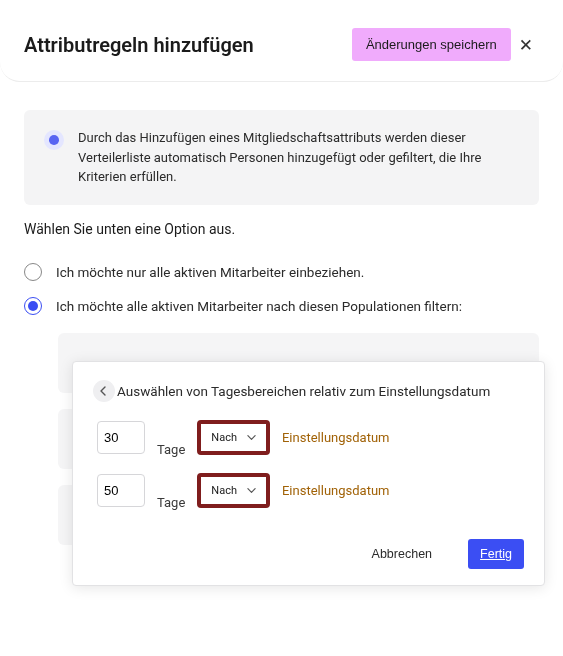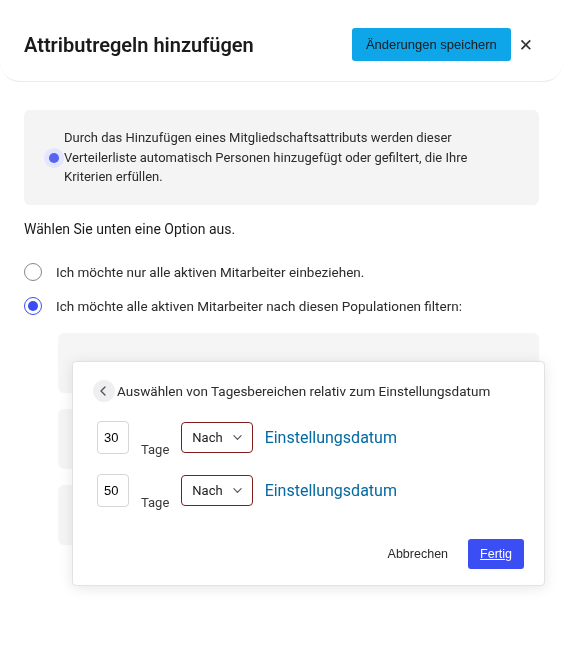--- a/index.html
+++ b/index.html
@@ -24,42 +24,43 @@
     font-size: 20px;
     font-weight: 600;
     margin: 0;
   }
   .header-right {
     display: flex;
     align-items: center;
     gap: 2px;
   }
   .save-btn {
-    background: #0ea5e9;
+    background: #f0abfc;
     border: none;
     padding: 9px 14px;
     font-size: 13px;
     color: #1b1b1b;
     cursor: pointer;
     border-radius: 3px;
     text-align: right;
   }
   .close-x {
     font-size: 17px;
     padding: 4px 6px;
     cursor: pointer;
     color: #333;
   }
   .content { padding: 28px 24px 0 24px; }
   .info-banner {
     display: flex;
+    gap: 14px;
     background: #f4f4f5;
     border-radius: 6px;
     padding: 18px 20px;
-    align-items: center;
+    align-items: flex-start;
   }
   .bulb-circle {
     width: 20px; height: 20px;
     border-radius: 50%;
     background: #e4e6ff;
     display: flex;
     align-items: center;
     justify-content: center;
     flex-shrink: 0;
     margin-top: 2px;
@@ -148,47 +149,47 @@
     width: 10px; height: 10px;
   }
   .row {
     display: flex;
     align-items: center;
     gap: 12px;
     margin-bottom: 14px;
     padding-left: 4px;
   }
   .num-input {
-    width: 32px;
+    width: 48px;
     padding: 8px 6px;
     border: 1px solid #d6d6d9;
     border-radius: 4px;
     font-size: 13px;
     text-align: left;
   }
   .tage { font-size: 13px; color: #3a3a3a; margin-top: 24px; }
   .select-box {
-    border: 1px solid #7f1d1d;
+    border: 4px solid #7f1d1d;
     border-radius: 4px;
     padding: 7px 10px;
-    font-size: 13px;
+    font-size: 11px;
     display: flex;
     align-items: center;
     gap: 10px;
     cursor: pointer;
     min-width: 70px;
     justify-content: space-between;
   }
   .chev { width: 9px; height: 9px; }
-  .suffix { font-size: 16px; color: #0369a1; }
+  .suffix { font-size: 13px; color: #a16207; }
   .popup-footer {
     display: flex;
     justify-content: flex-end;
     align-items: center;
-    gap: 12px;
+    gap: 28px;
     margin-top: 29px;
   }
   .cancel-btn {
     background: none;
     border: none;
     font-size: 12.5px;
     color: #2b2b2b;
     cursor: pointer;
     padding: 6px 8px;
   }

